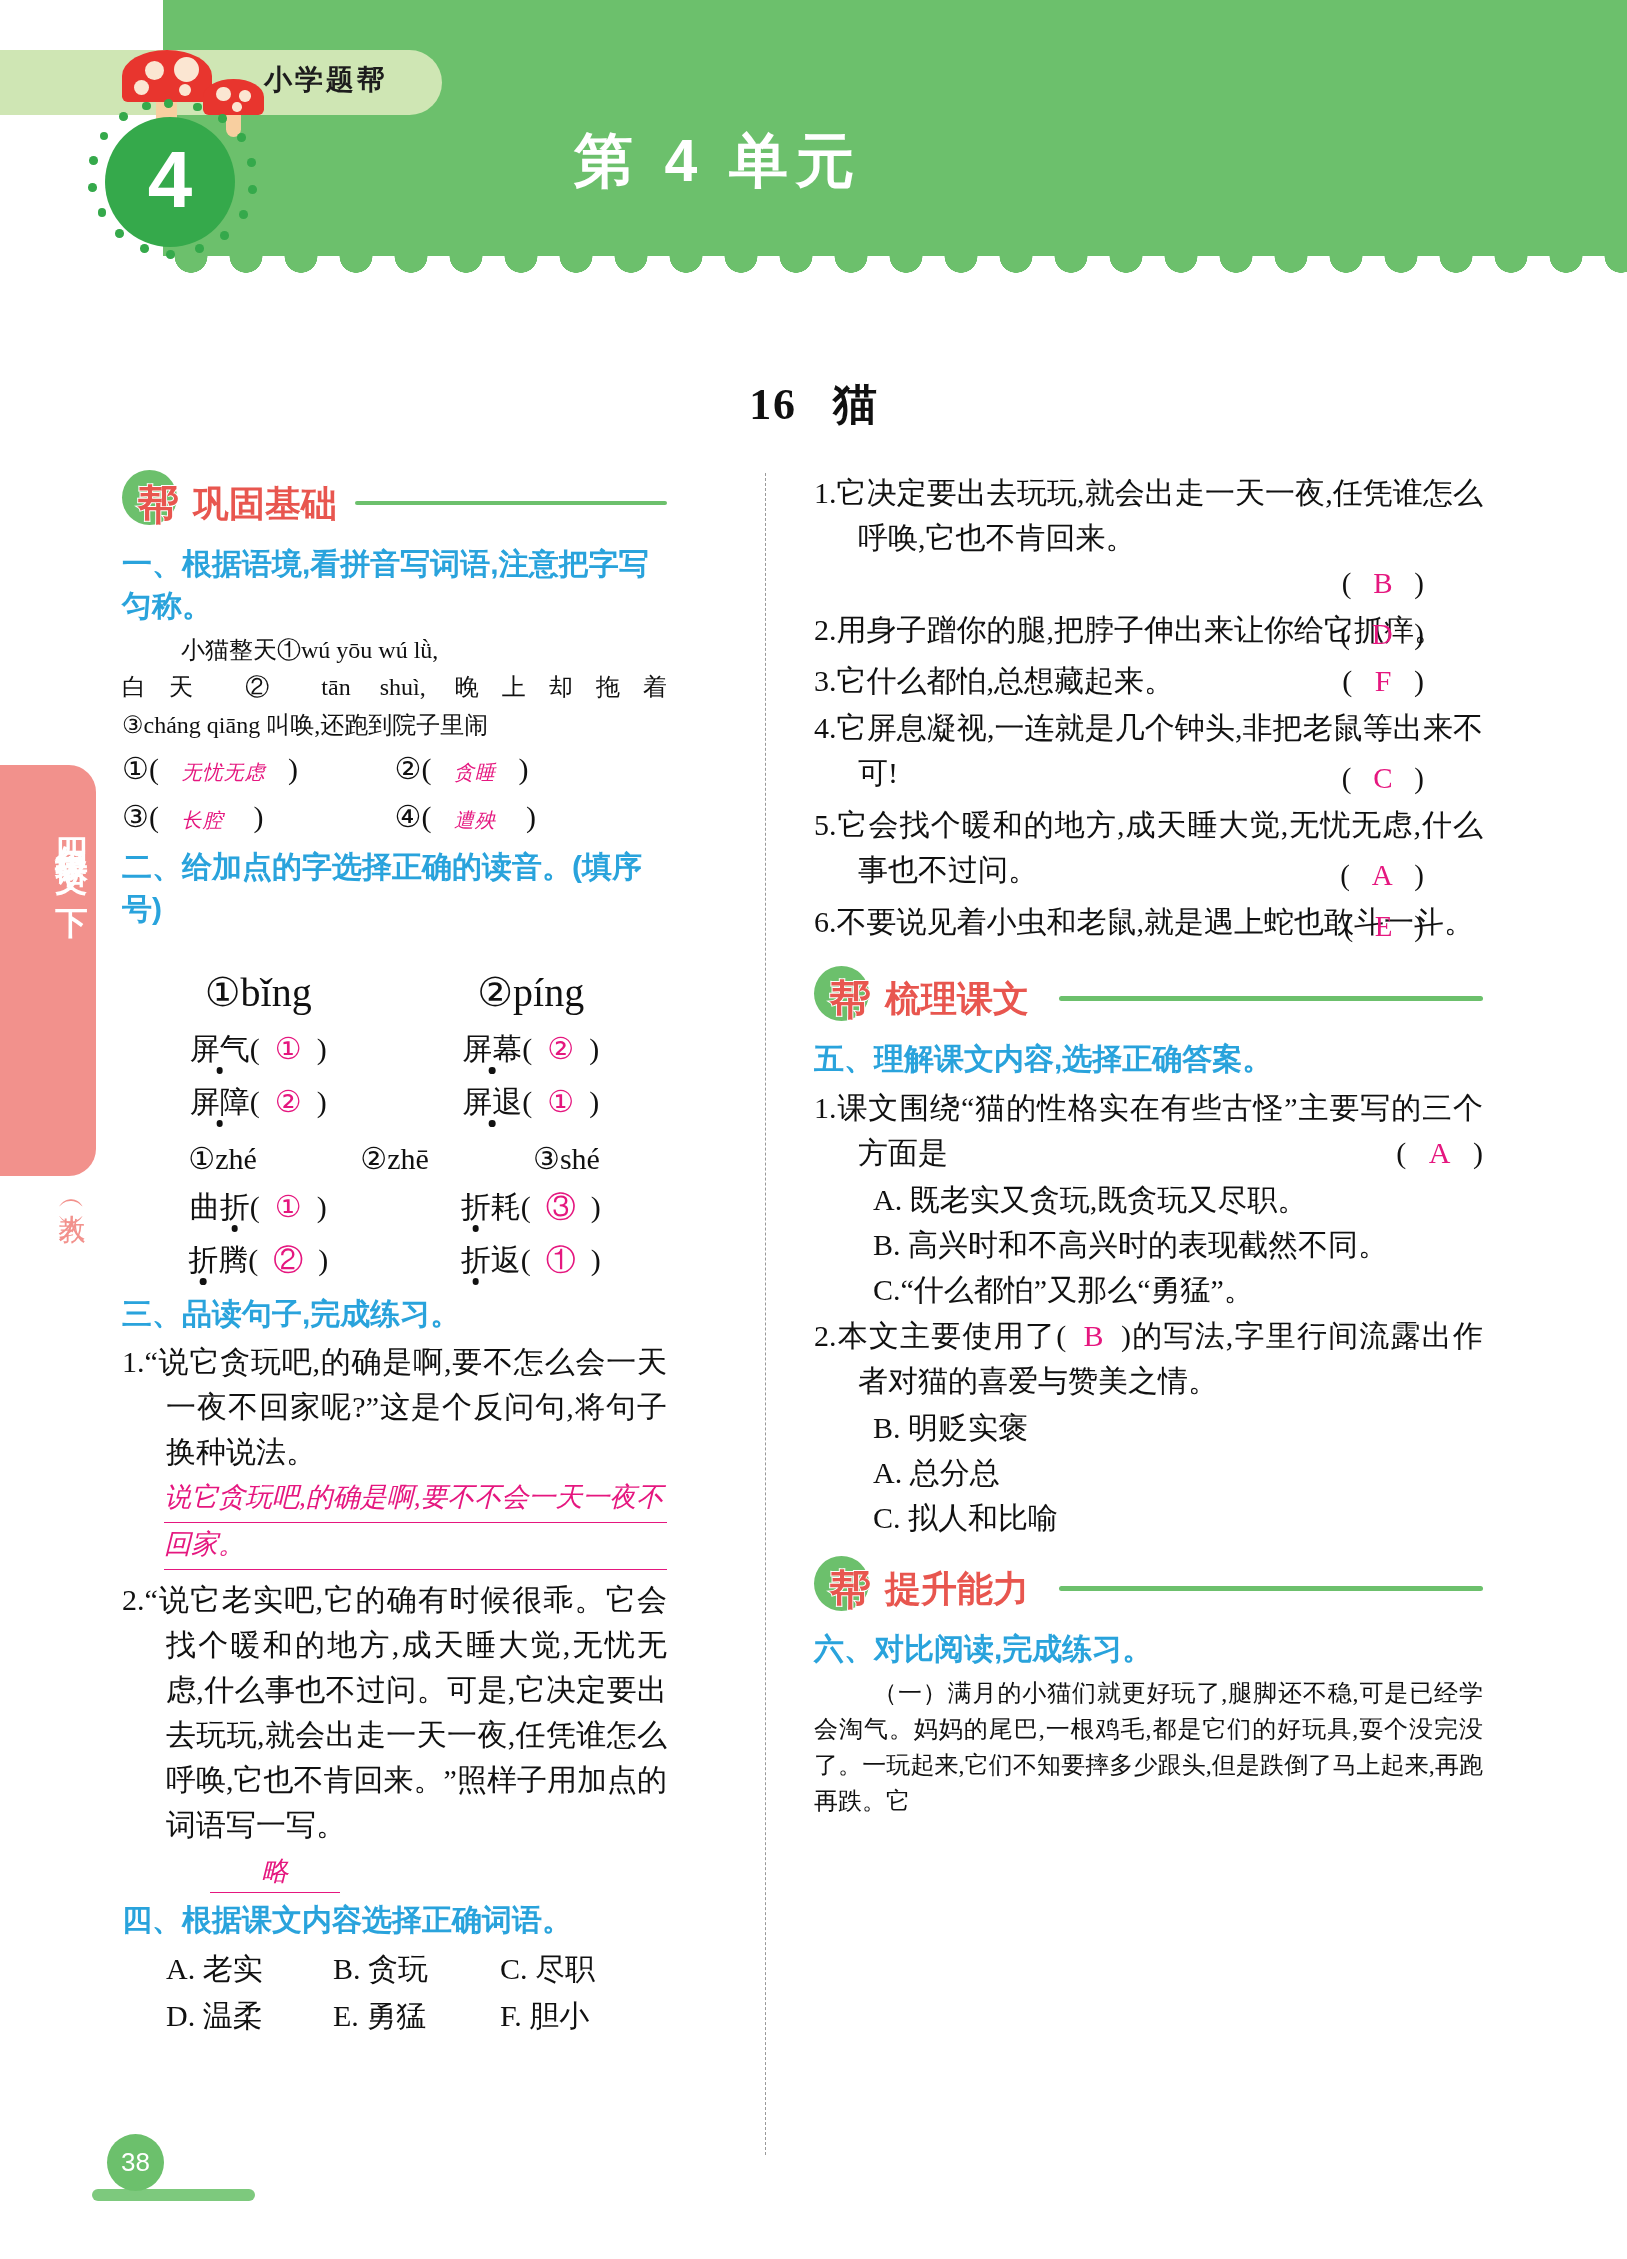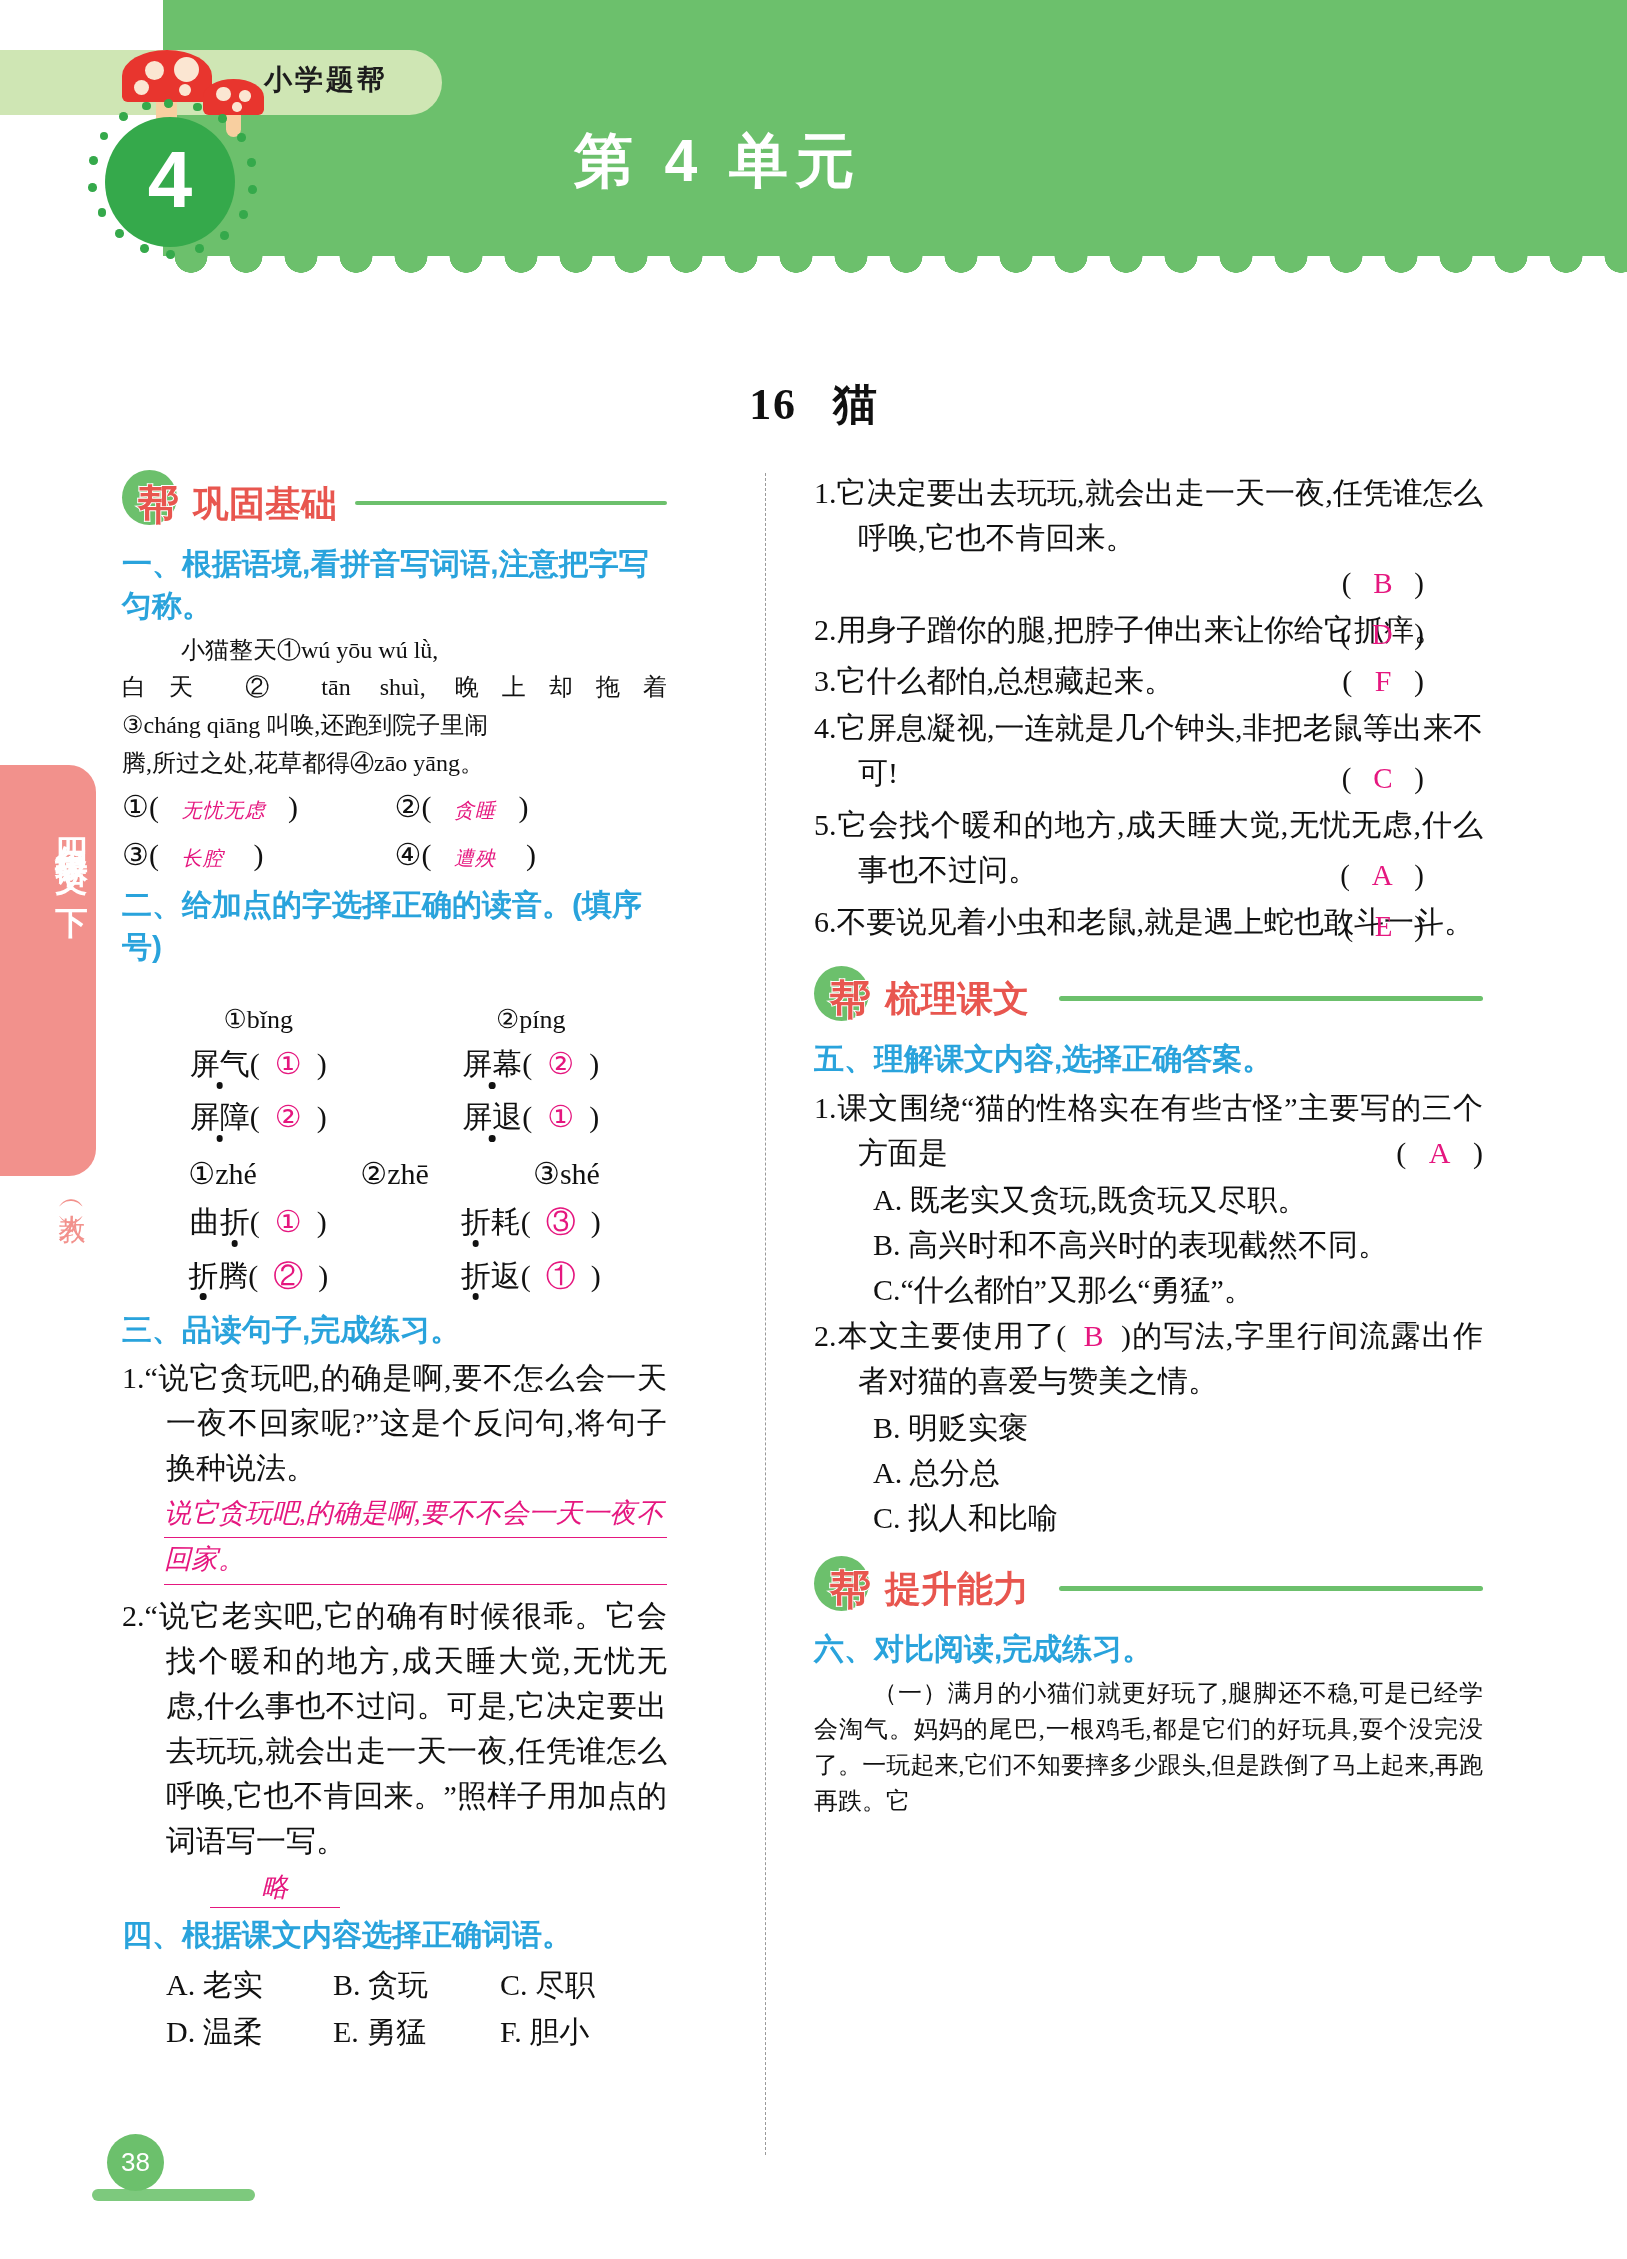--- a/index.html
+++ b/index.html
@@ -148,21 +148,21 @@
     font-style: italic; font-size:20px; letter-spacing:1px;
   }
   .ans-letter { color:#e5177f; font-family:"Liberation Serif", serif; }
   .ans-circ { color:#e5177f; }
 
   .rowline { display:flex; font-size:30px; line-height:1.58; }
   .rowline > div { white-space:nowrap; }
   .c1 { width:287px; }
   .c2 { width:287px; }
   .center-row { text-align:center; font-size:30px; line-height:1.6; }
-  .two-center { display:flex; font-size:26px; line-height:1.6;margin-top:30px; }
+  .two-center { display:flex; font-size:40px; line-height:1.6;margin-top:30px; }
   .two-center > div { width:287px; text-align:center; }
   .dotted { position:relative; }
   .dotted::after {
     content:""; position:absolute; left:50%; bottom:-8.6px;
     transform:translateX(-50%);
     width:6.7px; height:6.7px; border-radius:50%; background:#111;
   }
 
   .ansline {
     border-bottom:1.9px solid #e5177f; display:block;
@@ -257,21 +257,20 @@
       <div class="sec-bang">帮</div>
       <div class="sec-name">巩固基础</div>
       <div class="sec-rule"></div>
     </div>
 
     <div class="q-head">一、根据语境,看拼音写词语,注意把字写匀称。</div>
 
     <div class="para indent">小猫整天①wú  yōu  wú  lǜ,</div>
     <div class="para" style="text-align:justify; text-align-last:justify;">白天 ② tān    shuì, 晚上却拖着</div>
     <div class="para">③cháng qiāng 叫唤,还跑到院子里闹</div>
-    <div class="para">腾,所过之处,花草都得④zāo  yāng。</div>
 
     <div class="rowline" style="margin-top:1.9px;">
       <div class="c1"><span>①</span>(&nbsp;&nbsp;&nbsp;<span class="ans-hand">无忧无虑</span>&nbsp;&nbsp;&nbsp;)</div>
       <div class="c2"><span>②</span>(&nbsp;&nbsp;&nbsp;<span class="ans-hand">贪睡</span>&nbsp;&nbsp;&nbsp;)</div>
     </div>
     <div class="rowline">
       <div class="c1"><span>③</span>(&nbsp;&nbsp;&nbsp;<span class="ans-hand">长腔</span>&nbsp;&nbsp;&nbsp;&nbsp;)</div>
       <div class="c2"><span>④</span>(&nbsp;&nbsp;&nbsp;<span class="ans-hand">遭殃</span>&nbsp;&nbsp;&nbsp;&nbsp;)</div>
     </div>
 

